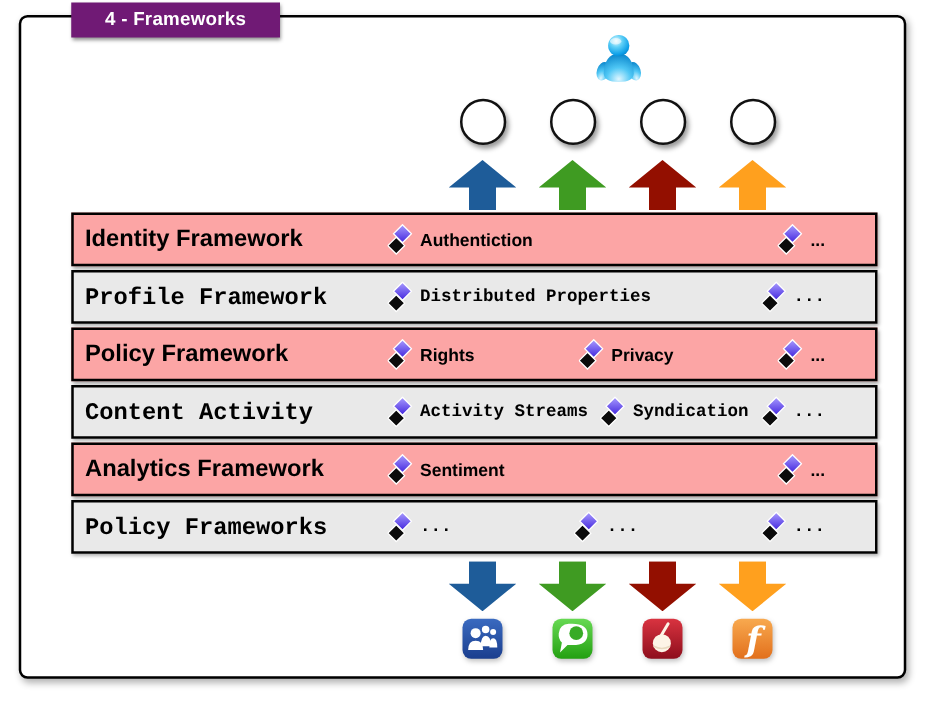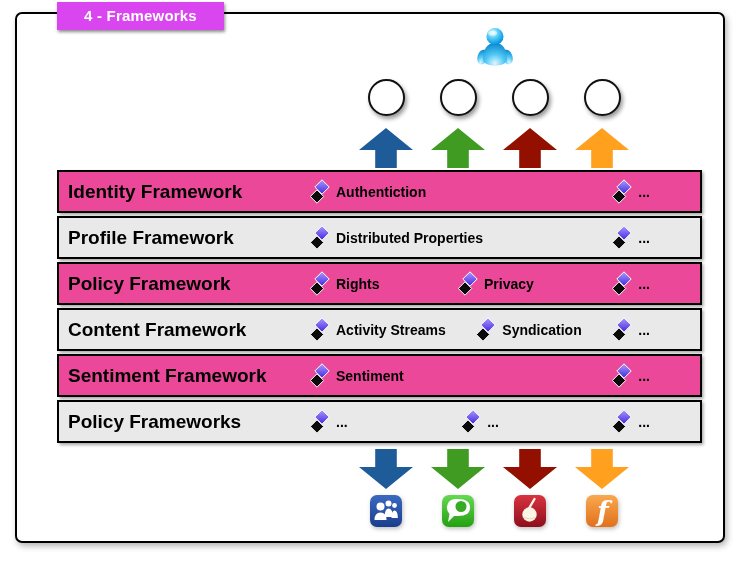--- a/index.html
+++ b/index.html
@@ -7,21 +7,21 @@
     position:relative; width:740px; height:563px;
     font-family:"Liberation Sans", sans-serif; background:#ffffff; overflow:hidden;
   }
   .frame {
     position:absolute; left:15px; top:12px; width:706px; height:527px;
     border:2px solid #000; border-radius:7px; background:#fff;
     box-shadow:2px 3px 6px rgba(0,0,0,0.30);
   }
   .title-box {
     position:absolute; left:57px; top:2px; width:167px; height:28px;
-    background:#d946ef; color:#fff; font-size:15px; font-weight:bold;
+    background:#701a75; color:#fff; font-size:15px; font-weight:bold;
     text-align:center; line-height:28px; letter-spacing:0.2px;
     box-shadow:1px 2px 3px rgba(0,0,0,0.45);
   }
   .person { position:absolute; left:473px; top:27px; }
   .col-strip { position:absolute; left:350px; width:288px; display:flex; }
   .slot { width:72px; display:flex; justify-content:center; align-items:flex-end; }
   .circles-row { top:78px; height:38px; }
   .circle {
     width:33px; height:33px; background:#fff; border:2.5px solid #111;
     border-radius:50%; box-shadow:2px 3px 4px rgba(0,0,0,0.40);
@@ -37,27 +37,27 @@
   .arrow-up   { clip-path:polygon(50% 0%, 100% 55%, 70% 55%, 70% 100%, 30% 100%, 30% 55%, 0% 55%); }
   .arrow-down { width:54px; height:40px; clip-path:polygon(50% 100%, 100% 45%, 70% 45%, 70% 0%, 30% 0%, 30% 45%, 0% 45%); }
   .c-blue   { background:#1e5c99; }
   .c-green  { background:#3f9b22; }
   .c-red    { background:#930f00; }
   .c-orange { background:#ffa01e; }
 
   .fw-table { position:absolute; left:57px; top:170px; width:645px; }
   .fw-row {
     box-sizing:border-box; height:43px; margin-bottom:3px;
-    border:2px solid #000; background:#ec4899;
+    border:2px solid #000; background:#fca5a5;
     display:flex; align-items:center;
     box-shadow:1.5px 2px 3px rgba(0,0,0,0.35);
   }
-  .fw-row.alt { background:#e9e9e9; }
+  .fw-row.alt { background:#e9e9e9;font-family:Liberation Mono, monospace; }
   .fw-label { width:242px; padding-left:9px; font-size:19px; font-weight:bold; color:#000; white-space:nowrap; }
-  .fw-items { flex:1; display:flex; justify-content:space-between; align-items:center; padding-right:50px; }
+  .fw-items { flex:1; display:flex; justify-content:space-between; align-items:center; padding-right:40px; }
   .fw-item { display:flex; align-items:center; gap:6px; font-size:14px; font-weight:bold; color:#000; white-space:nowrap; }
   .diamond-icon { flex:0 0 auto; }
 
   .icons-row { top:492px; height:36px; }
   .social { filter:drop-shadow(1px 2px 2px rgba(0,0,0,0.25)); }
 </style>
 </head>
 <body>
 
 <div class="canvas">
@@ -186,21 +186,21 @@
           <svg class="diamond-icon" width="20" height="25" viewBox="0 0 20 25">
               <polygon points="12,0.8 19.2,8 12,15.2 4.8,8" fill="url(#dg0)" stroke="#fff" stroke-width="1"></polygon>
               <polygon points="7,10.8 13.7,17.5 7,24.2 0.3,17.5" fill="#0b0b0b" stroke="#fff" stroke-width="1"></polygon>
             </svg>
           <span>...</span>
         </span>
       </div>
     </div>
 
     <div class="fw-row alt">
-      <div class="fw-label">Content Framework</div>
+      <div class="fw-label">Content Activity</div>
       <div class="fw-items">
         <span class="fw-item">
           <svg class="diamond-icon" width="20" height="25" viewBox="0 0 20 25">
               <polygon points="12,0.8 19.2,8 12,15.2 4.8,8" fill="url(#dg0)" stroke="#fff" stroke-width="1"></polygon>
               <polygon points="7,10.8 13.7,17.5 7,24.2 0.3,17.5" fill="#0b0b0b" stroke="#fff" stroke-width="1"></polygon>
             </svg>
           <span>Activity Streams</span>
         </span>
         <span class="fw-item">
           <svg class="diamond-icon" width="20" height="25" viewBox="0 0 20 25">
@@ -213,21 +213,21 @@
           <svg class="diamond-icon" width="20" height="25" viewBox="0 0 20 25">
               <polygon points="12,0.8 19.2,8 12,15.2 4.8,8" fill="url(#dg0)" stroke="#fff" stroke-width="1"></polygon>
               <polygon points="7,10.8 13.7,17.5 7,24.2 0.3,17.5" fill="#0b0b0b" stroke="#fff" stroke-width="1"></polygon>
             </svg>
           <span>...</span>
         </span>
       </div>
     </div>
 
     <div class="fw-row">
-      <div class="fw-label">Sentiment Framework</div>
+      <div class="fw-label">Analytics Framework</div>
       <div class="fw-items">
         <span class="fw-item">
           <svg class="diamond-icon" width="20" height="25" viewBox="0 0 20 25">
               <polygon points="12,0.8 19.2,8 12,15.2 4.8,8" fill="url(#dg0)" stroke="#fff" stroke-width="1"></polygon>
               <polygon points="7,10.8 13.7,17.5 7,24.2 0.3,17.5" fill="#0b0b0b" stroke="#fff" stroke-width="1"></polygon>
             </svg>
           <span>Sentiment</span>
         </span>
         <span class="fw-item">
           <svg class="diamond-icon" width="20" height="25" viewBox="0 0 20 25">

